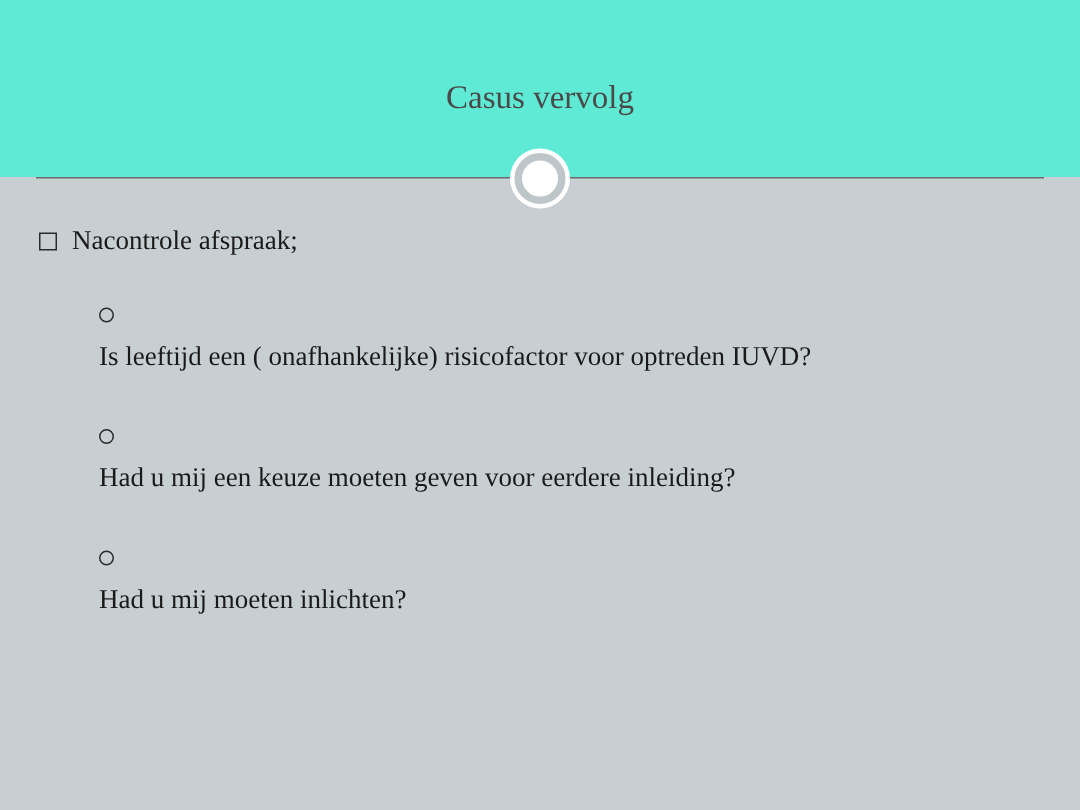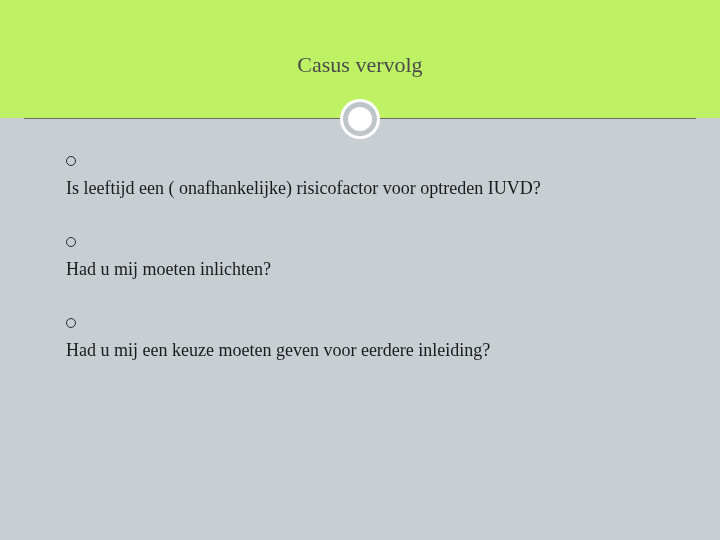--- a/index.html
+++ b/index.html
@@ -11,21 +11,21 @@
   .slide {
     width: 720px;
     height: 540px;
     position: relative;
     background: #c8cfd2;
   }
   .header {
     position: absolute;
     top: 0; left: 0; right: 0;
     height: 118px;
-    background: #bef264;
+    background: #5eead4;
   }
   .title {
     position: absolute;
     top: 52px;
     left: 0; right: 0;
     text-align: center;
     font-size: 22px;
     color: #4a4a4a;
     font-weight: 400;
   }
@@ -94,29 +94,33 @@
 <body>
 
 <div class="slide">
   <div class="header">
     <div class="title">Casus vervolg</div>
   </div>
   <div class="divider"></div>
   <div class="ring"></div>
 
   <div class="content">
+    <div class="level1">
+      <span class="checkbox-bullet"></span>
+      <span>Nacontrole afspraak;</span>
+    </div>
 
     <div class="level2">
       <span class="circle-bullet"></span>
       <span>Is leeftijd een ( onafhankelijke) risicofactor voor optreden IUVD?</span>
     </div>
 
     <div class="level2">
       <span class="circle-bullet"></span>
-      <span>Had u mij moeten inlichten?</span>
+      <span>Had u mij een keuze moeten geven voor eerdere inleiding?</span>
     </div>
 
     <div class="level2">
       <span class="circle-bullet"></span>
-      <span>Had u mij een keuze moeten geven voor eerdere inleiding?</span>
+      <span>Had u mij moeten inlichten?</span>
     </div>
   </div>
 </div>
 
 </body></html>

